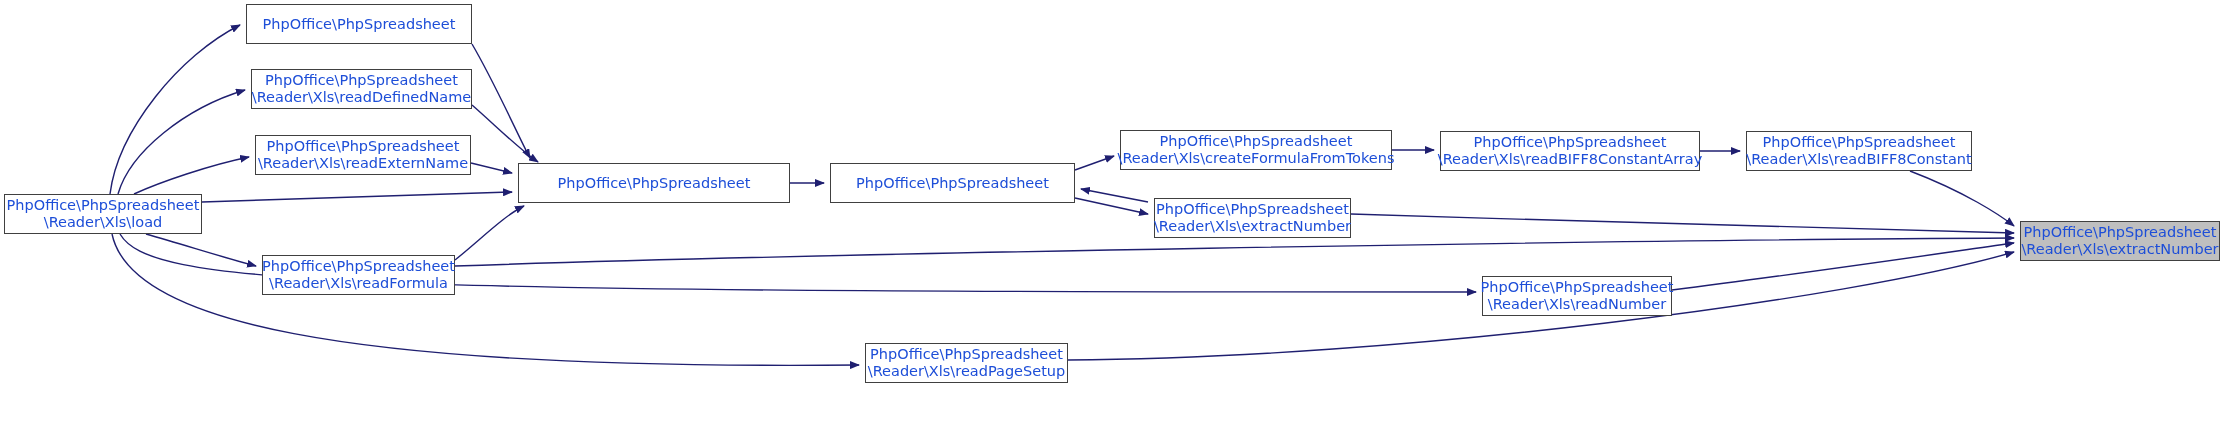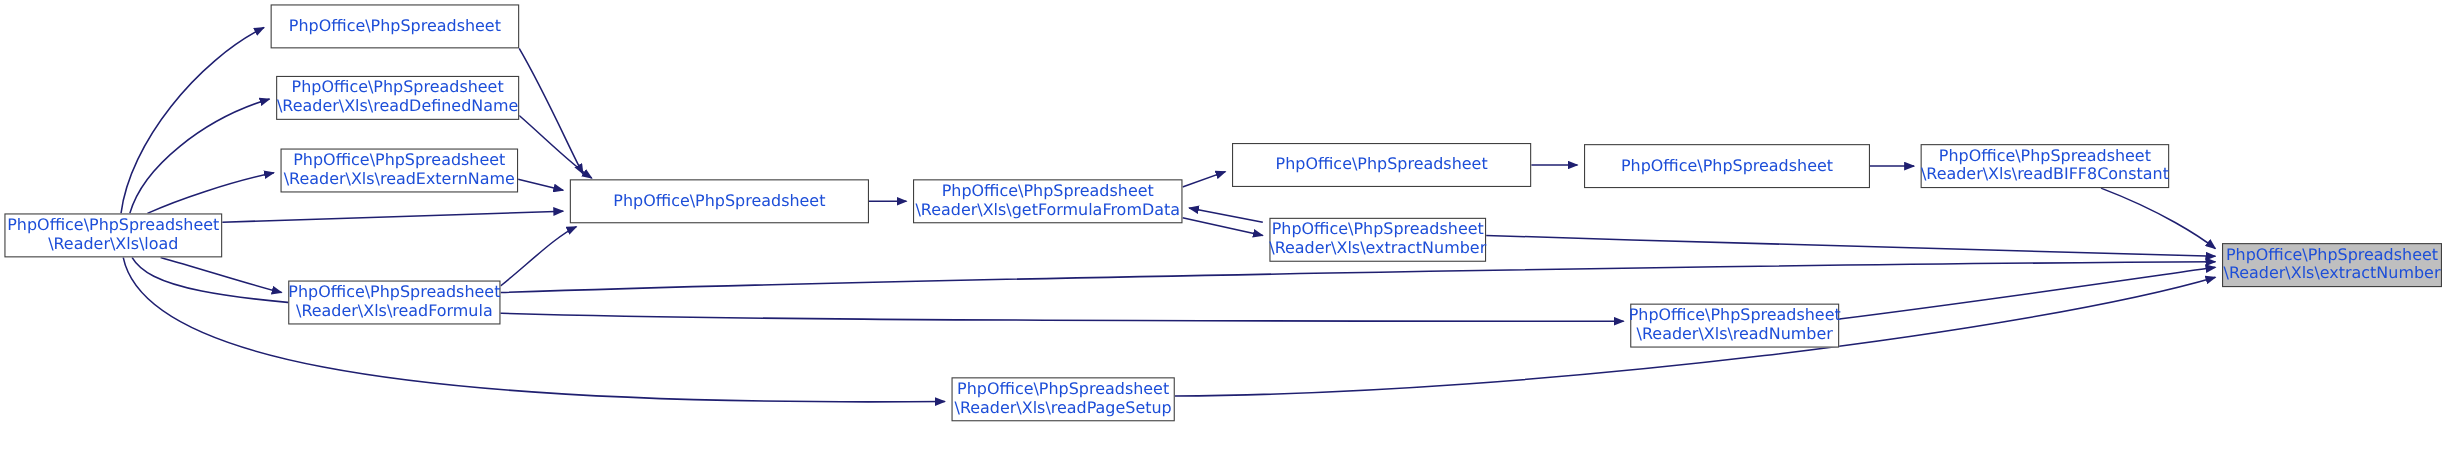--- a/index.html
+++ b/index.html
@@ -100,31 +100,32 @@
       </div>
       <div class="node" style="left: 262px; top: 255px; width: 193px; height: 40px;">
         <span class="l1">PhpOffice\PhpSpreadsheet</span>
         <span class="l2">\Reader\Xls\readFormula</span>
       </div>
       <div class="node" style="left: 518px; top: 163px; width: 272px; height: 40px;">
         <span class="l1">PhpOffice\PhpSpreadsheet</span>
       </div>
       <div class="node" style="left: 830px; top: 163px; width: 245px; height: 40px;">
         <span class="l1">PhpOffice\PhpSpreadsheet</span>
-        <span class="l2">\Reader\Xls\getFormulaFromData</span>
       </div>
       <div class="node" style="left: 1120px; top: 130px; width: 272px; height: 40px;">
         <span class="l1">PhpOffice\PhpSpreadsheet</span>
+        <span class="l2">\Reader\Xls\createFormulaFromTokens</span>
       </div>
       <div class="node" style="left: 1154px; top: 198px; width: 197px; height: 40px;">
         <span class="l1">PhpOffice\PhpSpreadsheet</span>
         <span class="l2">\Reader\Xls\extractNumber</span>
       </div>
       <div class="node" style="left: 1440px; top: 131px; width: 260px; height: 40px;">
         <span class="l1">PhpOffice\PhpSpreadsheet</span>
+        <span class="l2">\Reader\Xls\readBIFF8ConstantArray</span>
       </div>
       <div class="node" style="left: 1746px; top: 131px; width: 226px; height: 40px;">
         <span class="l1">PhpOffice\PhpSpreadsheet</span>
         <span class="l2">\Reader\Xls\readBIFF8Constant</span>
       </div>
       <div class="node" style="left: 1482px; top: 276px; width: 190px; height: 40px;">
         <span class="l1">PhpOffice\PhpSpreadsheet</span>
         <span class="l2">\Reader\Xls\readNumber</span>
       </div>
       <div class="node" style="left: 865px; top: 343px; width: 203px; height: 40px;">

